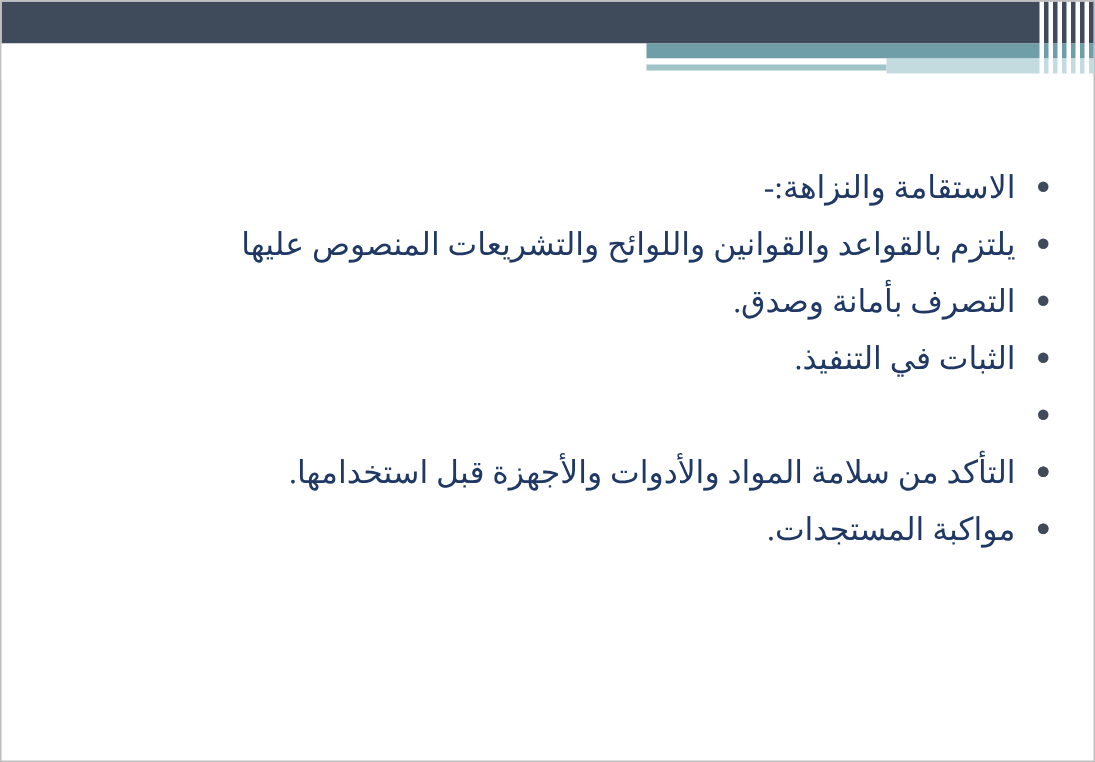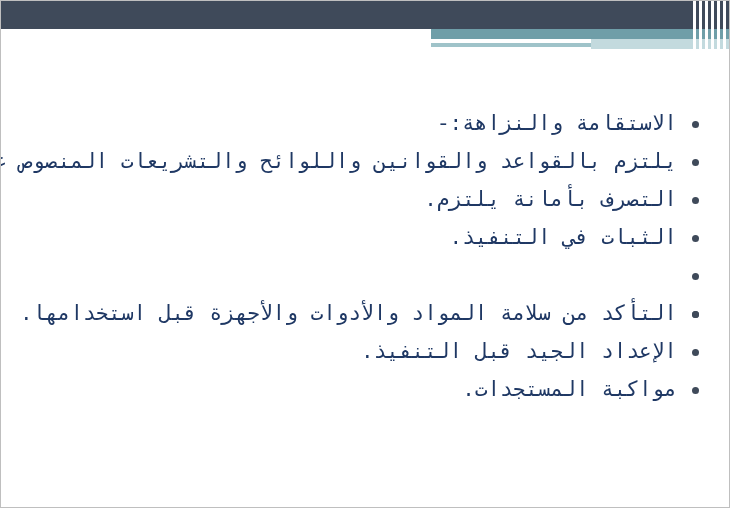--- a/index.html
+++ b/index.html
@@ -115,21 +115,21 @@
     margin: 0;
     padding: 0;
   }
   ul.bullets li {
     position: relative;
     font-size: 21px;
     line-height: 38px;
     color: #1f3864;
     padding-right: 22px;
     white-space: nowrap;
-    font-family: Liberation Mono, monospace;
+    font-family: Liberation Serif, serif;
     text-align: right;
   }
   ul.bullets li .dot {
     position: absolute;
     right: 0;
     top: 15px;
     width: 7px;
     height: 7px;
     border-radius: 50%;
     background: #3f4a5a;
@@ -168,40 +168,39 @@
       <li>
         <span class="dot"></span>
         <span class="txt">الاستقامة والنزاهة:-</span>
       </li>
       <li>
         <span class="dot"></span>
         <span class="txt">يلتزم بالقواعد والقوانين واللوائح والتشريعات المنصوص عليها</span>
       </li>
       <li>
         <span class="dot"></span>
-        <span class="txt">التصرف بأمانة يلتزم.</span>
+        <span class="txt">التصرف بأمانة وصدق.</span>
       </li>
       <li>
         <span class="dot"></span>
         <span class="txt">الثبات في التنفيذ.</span>
       </li>
       <li class="empty">
         <span class="dot"></span>
         <span class="txt"></span>
       </li>
       <li>
         <span class="dot"></span>
       </li>
       <li>
         <span class="dot"></span>
         <span class="txt">التأكد من سلامة المواد والأدوات والأجهزة قبل استخدامها.</span>
       </li>
       <li>
         <span class="dot"></span>
-        <span class="txt">الإعداد الجيد قبل التنفيذ.</span>
       </li>
       <li>
         <span class="dot"></span>
         <span class="txt">مواكبة المستجدات.</span>
       </li>
     </ul>
   </div>
 
 </div>
 

